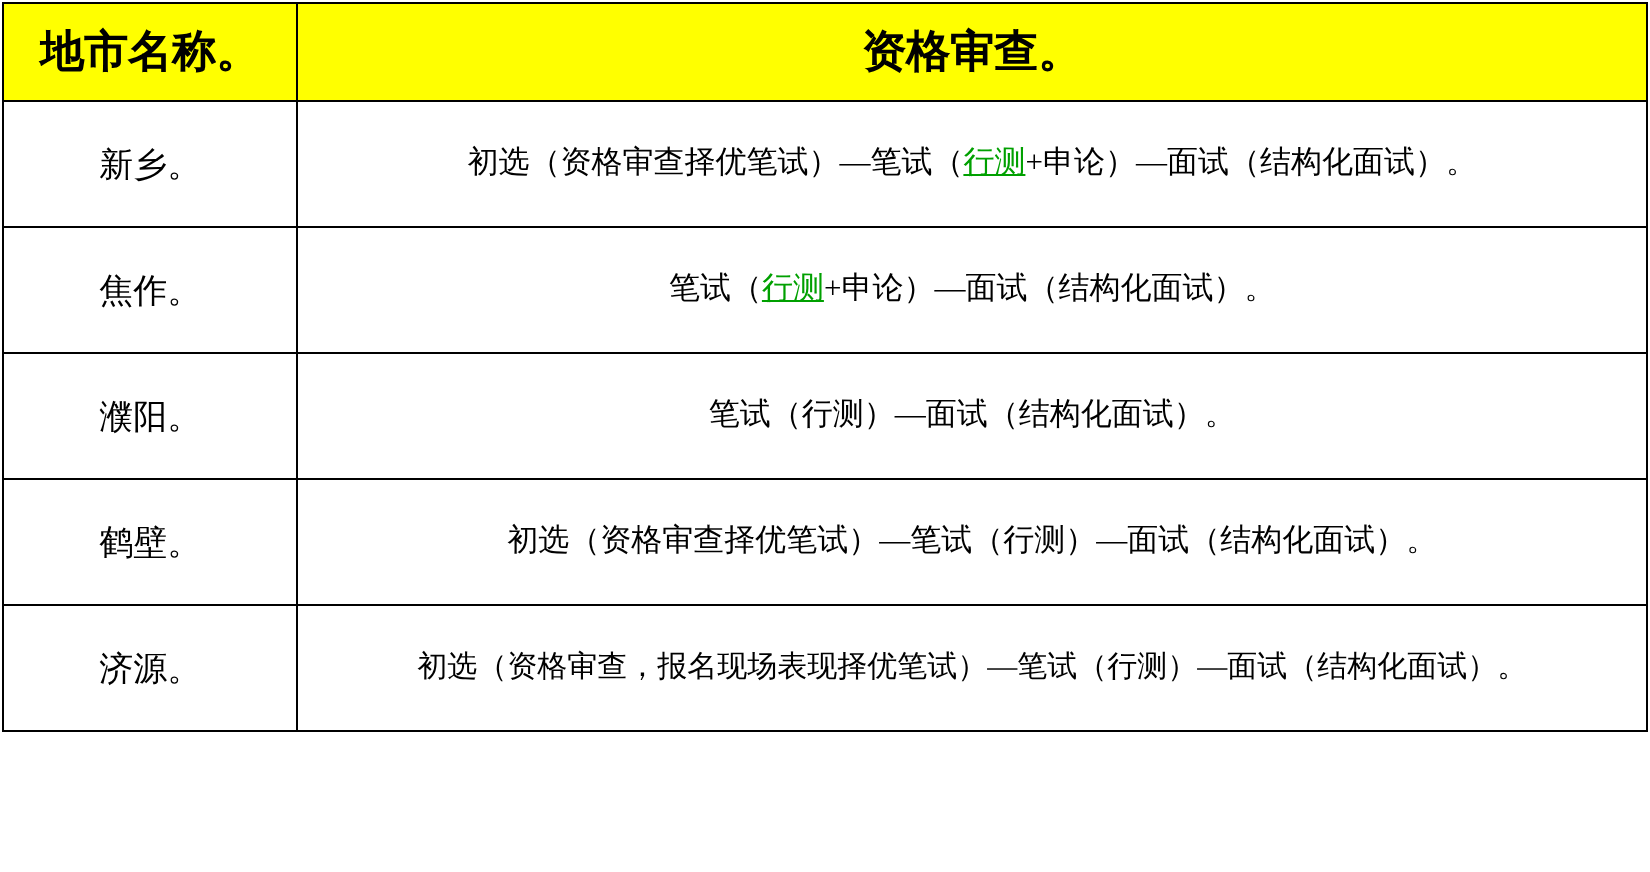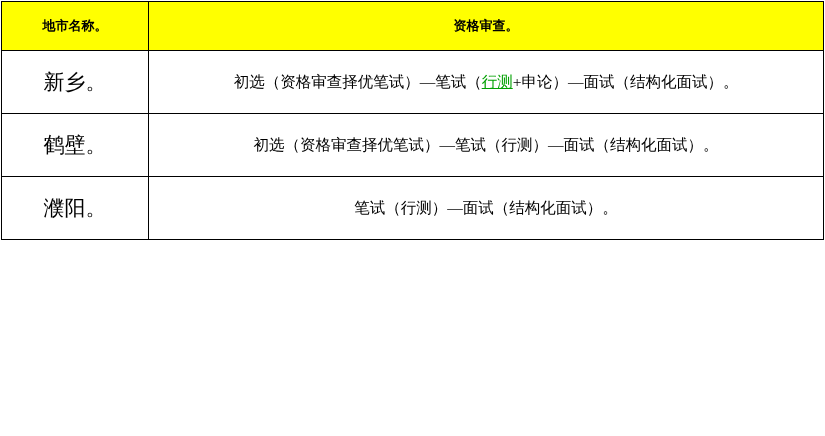--- a/index.html
+++ b/index.html
@@ -22,37 +22,37 @@
     border-collapse: collapse;
     table-layout: fixed;
     width: 823px;
     margin: 1px 0 0 1px;
   }
   table.exam-table td {
     border: 1px solid #000000;
     padding: 0 4px;
     vertical-align: middle;
     text-align: center;
-    font-size: 13px;
+    font-size: 22px;
     color: #000000;
   }
   .col-city { width: 147px; }
   .col-form { width: 674px; }
 
   thead td {
     background: #ffff00;
     font-weight: bold;
     height: 48px;
     font-size: 17px;
   }
   tbody td {
     height: 62px;
   }
   tbody td.city-cell {
-    font-size: 21px;
+    font-size: 17px;
   }
   tbody td.form-cell {
     font-size: 15.5px;
     line-height: 1.4;
   }
   .hl-green {
     color: #00a000;
     text-decoration: underline;
     text-decoration-color: #00a000;
   }
@@ -74,22 +74,30 @@
         <td>地市名称。</td>
         <td>资格审查。</td>
       </tr>
     </thead>
     <tbody>
       <tr>
         <td class="city-cell">新乡。</td>
         <td class="form-cell"><span>初选（资格审查择优笔试）—笔试（</span><span class="hl-green">行测</span><span>+申论）—面试（结构化面试）。</span></td>
       </tr>
       <tr>
-        <td class="city-cell">鹤壁。</td>
-        <td class="form-cell"><span>初选（资格审查择优笔试）—笔试（行测）—面试（结构化面试）。</span><span class="hl-green"></span><span></span></td>
+        <td class="city-cell">焦作。</td>
+        <td class="form-cell"><span>笔试（</span><span class="hl-green">行测</span><span>+申论）—面试（结构化面试）。</span></td>
       </tr>
       <tr>
         <td class="city-cell">濮阳。</td>
         <td class="form-cell"><span>笔试（行测）—面试（结构化面试）。</span><span class="hl-green"></span><span></span></td>
+      </tr>
+      <tr>
+        <td class="city-cell">鹤壁。</td>
+        <td class="form-cell"><span>初选（资格审查择优笔试）—笔试（行测）—面试（结构化面试）。</span><span class="hl-green"></span><span></span></td>
+      </tr>
+      <tr class="row-last">
+        <td class="city-cell">济源。</td>
+        <td class="form-cell"><span>初选（资格审查，报名现场表现择优笔试）—笔试（行测）—面试（结构化面试）。</span><span class="hl-green"></span><span></span></td>
       </tr>
     </tbody>
   </table>
 </div>
 
 </body></html>

